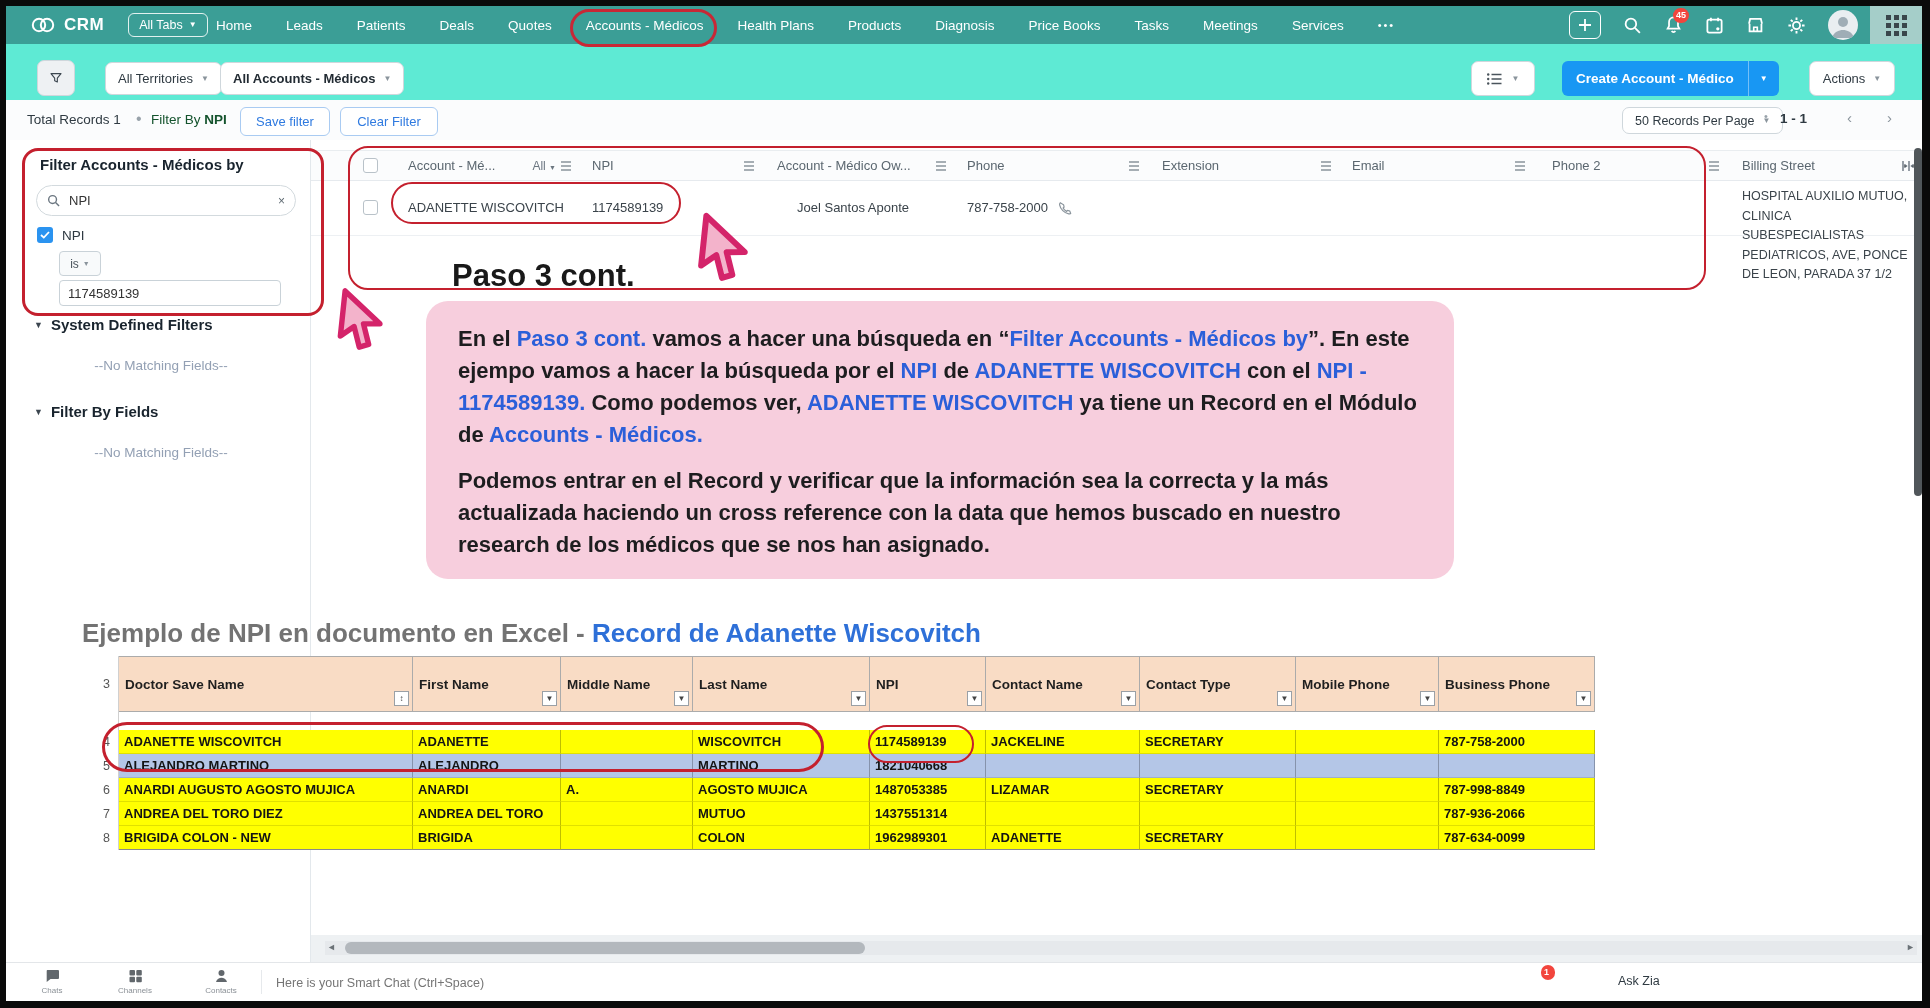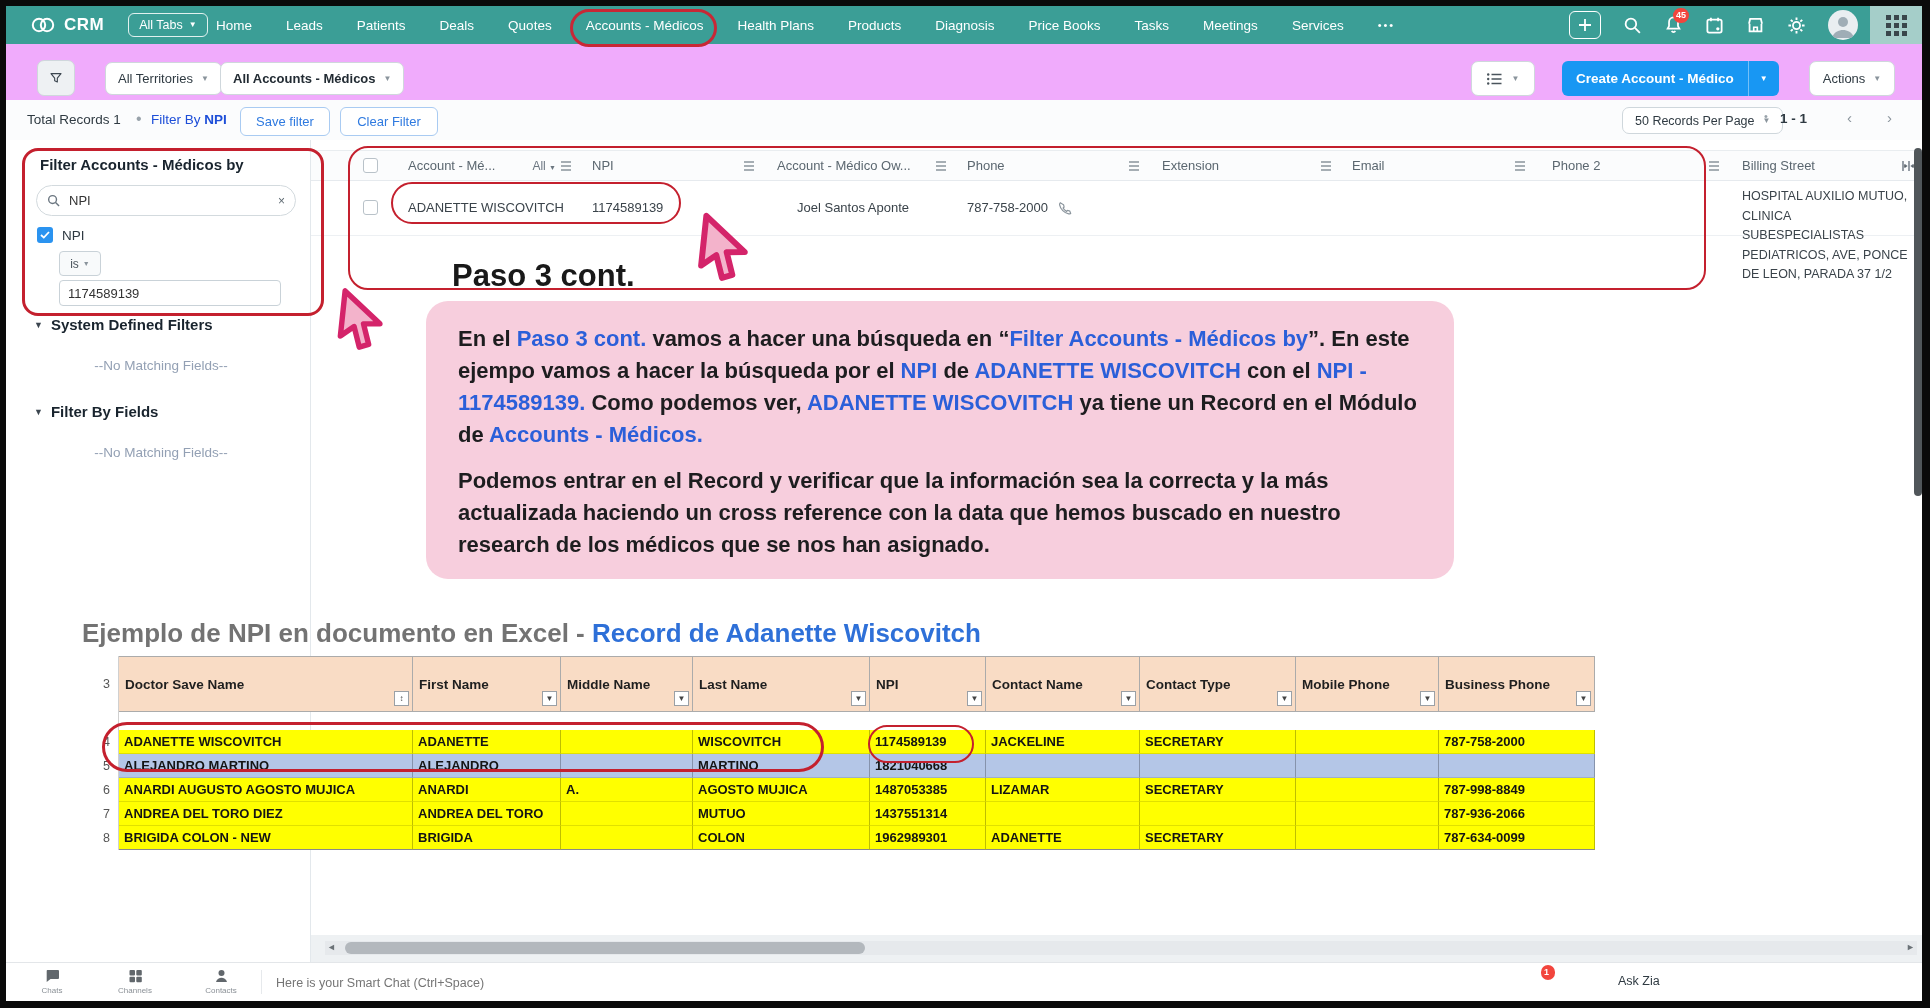--- a/index.html
+++ b/index.html
@@ -16,21 +16,21 @@
   .nav-tab{color:#fff;font-size:13.5px;white-space:nowrap;position:relative;cursor:pointer;}
   .tab-oval{position:absolute;left:-16px;right:-14px;top:-9px;bottom:-14px;border:3px solid #c82836;border-radius:22px;pointer-events:none;}
   .navright{position:absolute;right:64px;top:0;height:38px;display:flex;align-items:center;gap:22px;}
   .navicon{display:flex;align-items:center;justify-content:center;position:relative;}
   .badge{position:absolute;background:#f2453d;color:#fff;border-radius:9px;font-size:9px;font-weight:700;
          min-width:16px;height:15px;line-height:15px;text-align:left;padding:0 3px;box-sizing:border-box;}
   #apps-section{position:absolute;right:0;top:0;width:52px;height:38px;background:#a5cec9;display:flex;align-items:center;justify-content:center;}
   .gridicon{display:grid;grid-template-columns:repeat(3,5px);grid-gap:3px;}
   .gridicon i{width:5px;height:5px;background:#39464b;display:block;}
   
-  #toolbar{left:6px;top:44px;width:1916px;height:56px;background:#f0abfc;border-bottom:1px solid #e3e8ec;}
+  #toolbar{left:6px;top:44px;width:1916px;height:56px;background:#5eead4;border-bottom:1px solid #e3e8ec;}
   .btn{position:absolute;display:flex;align-items:center;gap:8px;border:1px solid #cfd7dc;border-radius:7px;
        background:#fff;color:#2f3a42;font-size:13px;padding:0 12px;box-sizing:border-box;}
   .blue-outline{border:1px solid #a9cbf2;color:#2f7ae0;border-radius:6px;background:#fff;position:absolute;
        font-size:13px;display:flex;align-items:center;justify-content:center;}
   
   .annotation{position:absolute;border:3px solid #c4202e;pointer-events:none;z-index:30;}
   .sec-caret{font-size:9px;color:#3c4650;}
   .empty-note{color:#93a0b4;font-size:13.5px;}
   
   .crmhead{left:311px;top:150px;width:1611px;height:29px;background:#fbfcfd;border-top:1px solid #e9edf0;
@@ -201,21 +201,21 @@
     </span>
     <span class="btn" style="left:1803px;top:17px;height:35px;width:86px;justify-content:center;">
       <span>Actions</span>
         <span class="caret" style="color:#8a949c;">▼</span>
     </span>
   </div>
 
   <div class="abs" style="left:6px;top:100px;width:1916px;height:40px;background:#fbfcfd;border-bottom:1px solid #e5e9ec;">
     <span class="abs" style="left:21px;top:12px;font-size:13.5px;color:#2f3a42;">Total Records 1</span>
     <span class="abs" style="left:130px;top:10px;color:#98a2aa;">•</span>
-    <span class="abs" style="left:145px;top:12px;font-size:13.5px;color:#1d4ed8;">
+    <span class="abs" style="left:145px;top:12px;font-size:13.5px;color:#14532d;">
       <span>Filter By</span> <b>NPI</b>
     </span>
     <span class="blue-outline" style="left:234px;top:7px;width:88px;height:27px;">Save filter</span>
     <span class="blue-outline" style="left:334px;top:7px;width:96px;height:27px;">Clear Filter</span>
     <span class="btn" style="left:1616px;top:7px;height:27px;font-size:12.5px;">
       <span>50 Records Per Page</span>
         <span class="caret" style="color:#8a949c;">▼</span>
     </span>
     <span class="abs" style="left:1758px;top:10px;color:#98a2aa;font-size:11px;">•</span>
     <span class="abs" style="left:1774px;top:11px;font-size:13.5px;font-weight:700;color:#2f3a42;">1 - 1</span>

